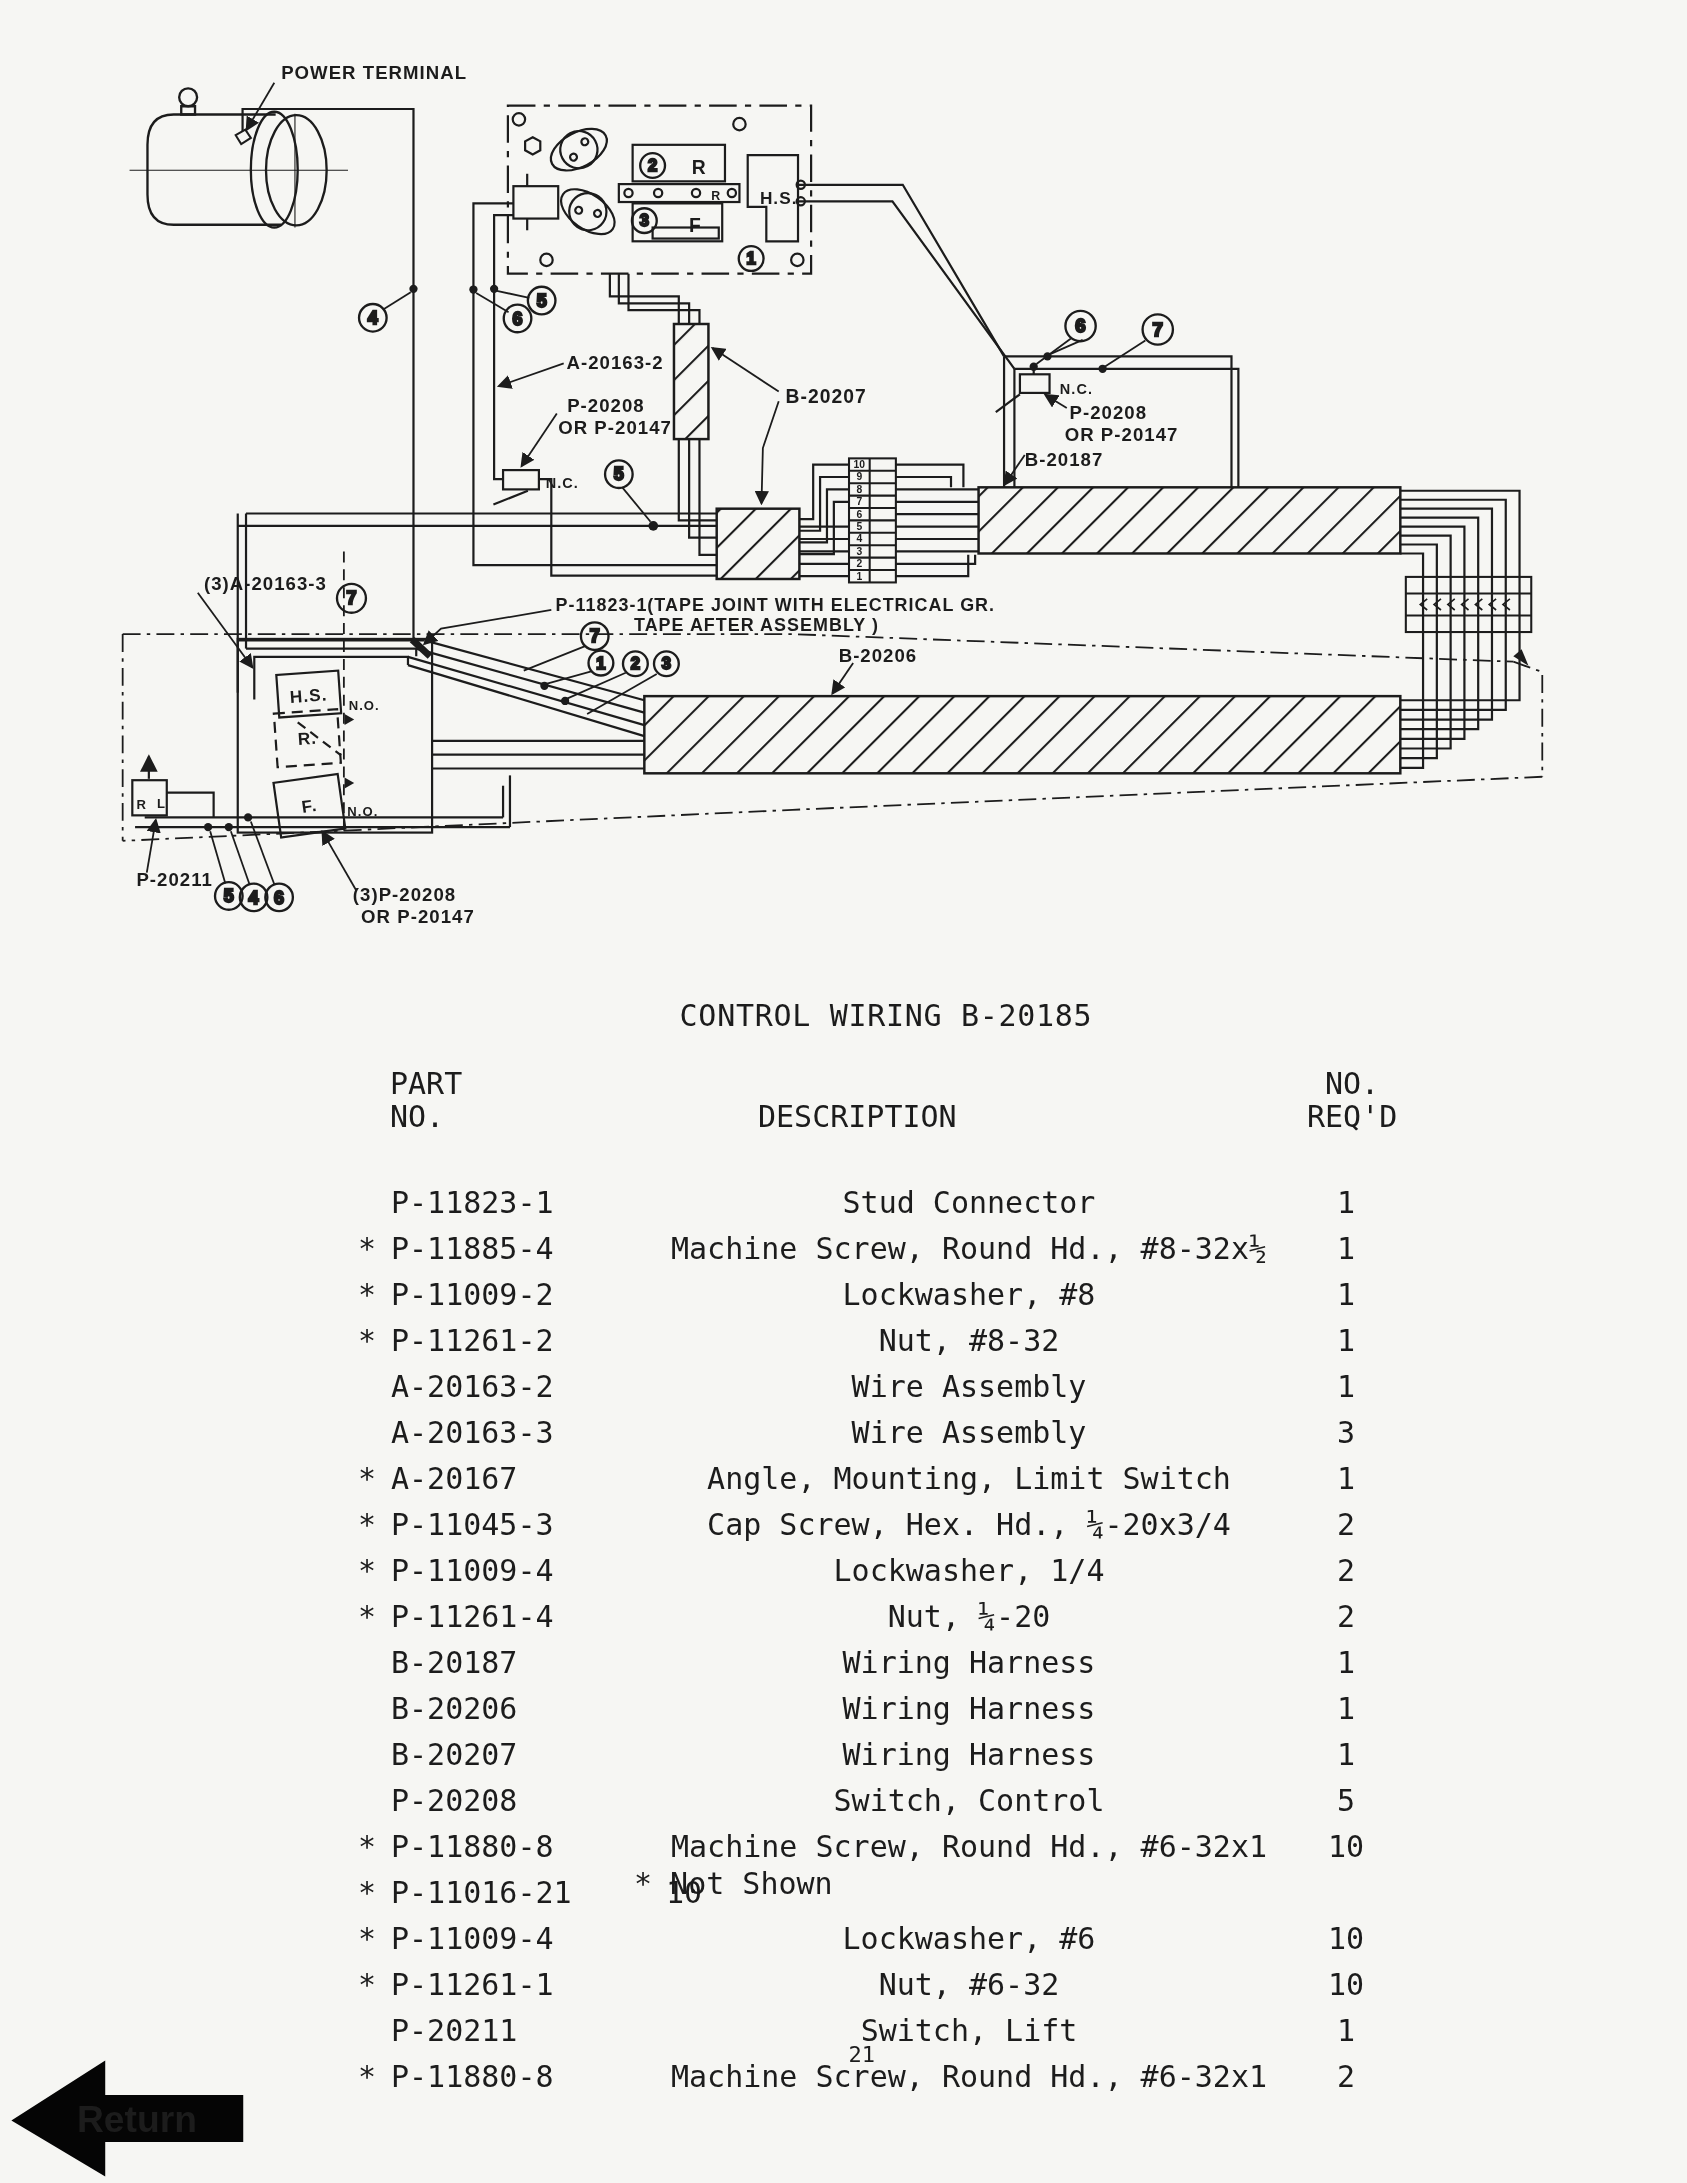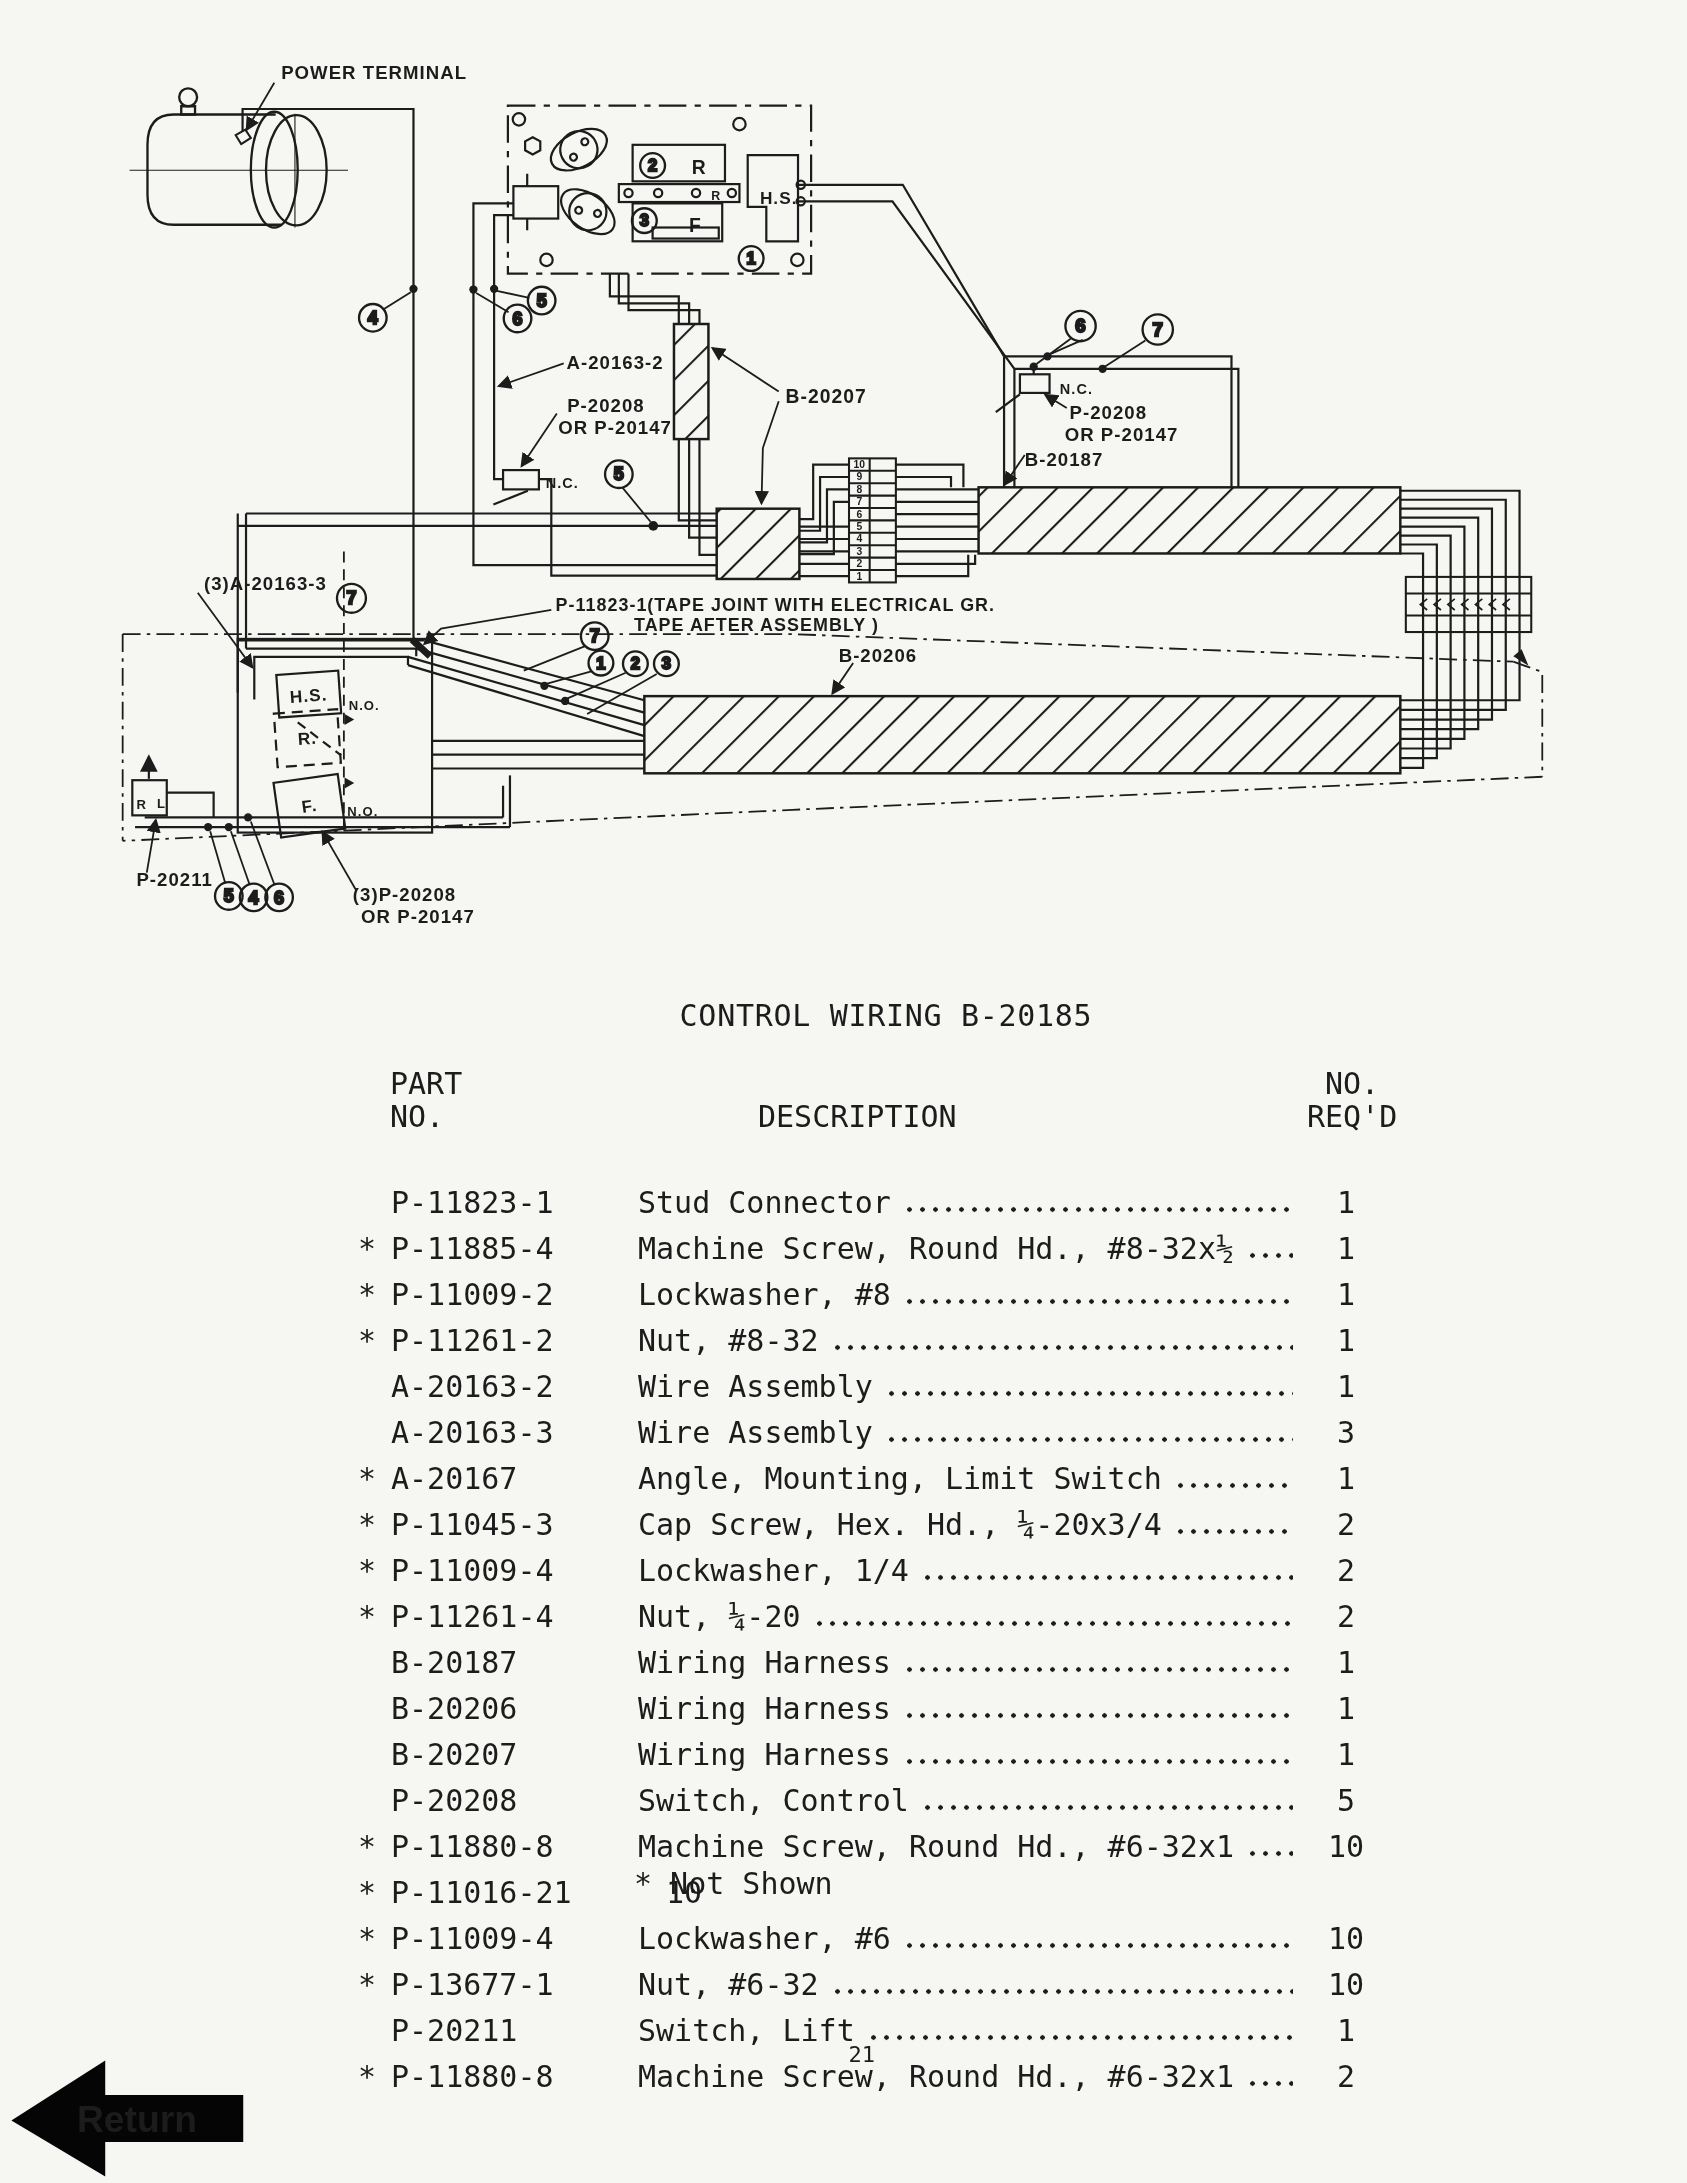--- a/index.html
+++ b/index.html
@@ -5,21 +5,21 @@
   html,body{margin:0;padding:0;background:#888;}
   .page{position:relative;width:1687px;height:2183px;background:#f6f6f3;overflow:hidden;
         font-family:"DejaVu Sans Mono",monospace;color:#1c1c1c;}
   .abs{position:absolute;line-height:1;}
   .title{font-size:30px;letter-spacing:0.7px;text-align:center;}
   .hdr{font-size:30px;}
   .parts{position:absolute;left:358px;top:1173px;width:1034px;}
   .prow{display:flex;align-items:baseline;height:34px;font-size:30px;white-space:pre;margin-top:12px;}
   .c-ast{width:33px;}
   .c-part{width:247px;}
-  .dwrap{display:flex;align-items:center;width:662px;}
+  .dwrap{display:flex;align-items:center;width:662px;flex-direction:column;}
   .dtext{white-space:pre;}
   .dots{flex:1;height:6.9px;align-self:flex-end;margin:0 6.9px 6.9px 12.4px;
         background-image:radial-gradient(circle,#1c1c1c 2.1px,transparent 2.5px);
         background-size:13px 6.9px;background-repeat:repeat-x;background-position:0 50%;}
   .c-qty{width:92px;text-align:center;}
   .footnote{font-size:30px;}
   .pagenum{font-size:22px;text-align:right;}
   svg text{font-family:"Liberation Sans",sans-serif;fill:#1c1c1c;}
   .lbl{font-weight:bold;letter-spacing:1.5px;}
   .co{font-weight:bold;}
@@ -410,21 +410,21 @@
       <div class="prow"><span class="c-ast">*</span><span class="c-part">P-11045-3</span><span class="dwrap"><span class="dtext">Cap Screw, Hex. Hd., ¼-20x3/4</span><span class="dots"></span></span><span class="c-qty">2</span></div>
       <div class="prow"><span class="c-ast">*</span><span class="c-part">P-11009-4</span><span class="dwrap"><span class="dtext">Lockwasher, 1/4</span><span class="dots"></span></span><span class="c-qty">2</span></div>
       <div class="prow"><span class="c-ast">*</span><span class="c-part">P-11261-4</span><span class="dwrap"><span class="dtext">Nut, ¼-20</span><span class="dots"></span></span><span class="c-qty">2</span></div>
       <div class="prow"><span class="c-ast"></span><span class="c-part">B-20187</span><span class="dwrap"><span class="dtext">Wiring Harness</span><span class="dots"></span></span><span class="c-qty">1</span></div>
       <div class="prow"><span class="c-ast"></span><span class="c-part">B-20206</span><span class="dwrap"><span class="dtext">Wiring Harness</span><span class="dots"></span></span><span class="c-qty">1</span></div>
       <div class="prow"><span class="c-ast"></span><span class="c-part">B-20207</span><span class="dwrap"><span class="dtext">Wiring Harness</span><span class="dots"></span></span><span class="c-qty">1</span></div>
       <div class="prow"><span class="c-ast"></span><span class="c-part">P-20208</span><span class="dwrap"><span class="dtext">Switch, Control</span><span class="dots"></span></span><span class="c-qty">5</span></div>
       <div class="prow"><span class="c-ast">*</span><span class="c-part">P-11880-8</span><span class="dwrap"><span class="dtext">Machine Screw, Round Hd., #6-32x1</span><span class="dots"></span></span><span class="c-qty">10</span></div>
       <div class="prow"><span class="c-ast">*</span><span class="c-part">P-11016-21</span><span class="c-qty">10</span></div>
       <div class="prow"><span class="c-ast">*</span><span class="c-part">P-11009-4</span><span class="dwrap"><span class="dtext">Lockwasher, #6</span><span class="dots"></span></span><span class="c-qty">10</span></div>
-      <div class="prow"><span class="c-ast">*</span><span class="c-part">P-13677-1</span><span class="dwrap"><span class="dtext">Nut, #6-32</span><span class="dots"></span></span><span class="c-qty">10</span></div>
+      <div class="prow"><span class="c-ast">*</span><span class="c-part">P-11261-1</span><span class="dwrap"><span class="dtext">Nut, #6-32</span><span class="dots"></span></span><span class="c-qty">10</span></div>
       <div class="prow"><span class="c-ast"></span><span class="c-part">P-20211</span><span class="dwrap"><span class="dtext">Switch, Lift</span><span class="dots"></span></span><span class="c-qty">1</span></div>
       <div class="prow"><span class="c-ast">*</span><span class="c-part">P-11880-8</span><span class="dwrap"><span class="dtext">Machine Screw, Round Hd., #6-32x1</span><span class="dots"></span></span><span class="c-qty">2</span></div>
     </div>
 
   <div class="abs footnote" style="left:634px;top:1869px">* Not Shown</div>
 
   <div class="abs pagenum" style="left:813px;top:2044px;width:62px">21</div>
 
   <svg class="abs return-btn" style="left:10.3px;top:2059px" width="236" height="119" viewBox="0 0 342 172">
     <polygon points="2,89 138,2 138,52 338,52 338,120 138,120 138,170" fill="#050505"></polygon>

